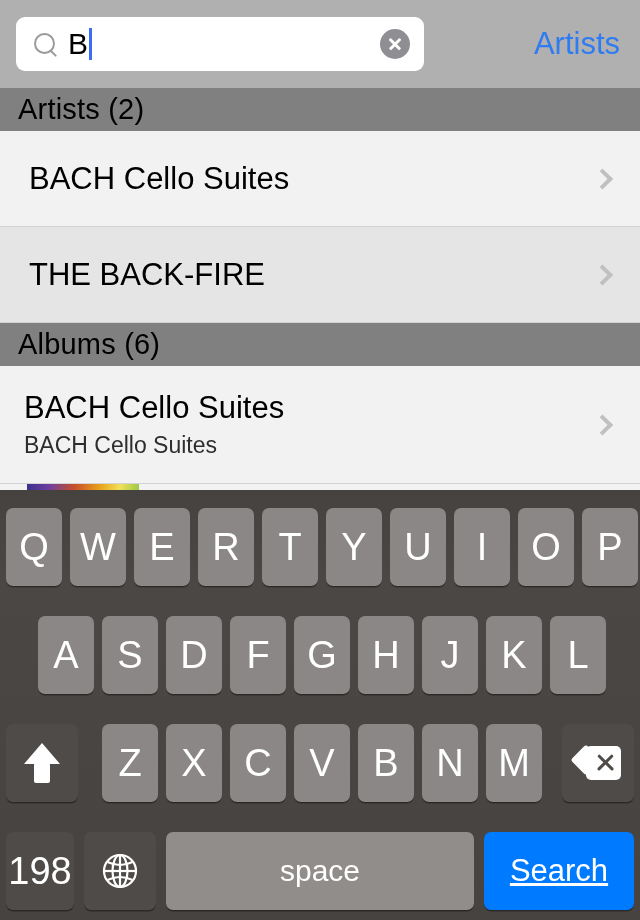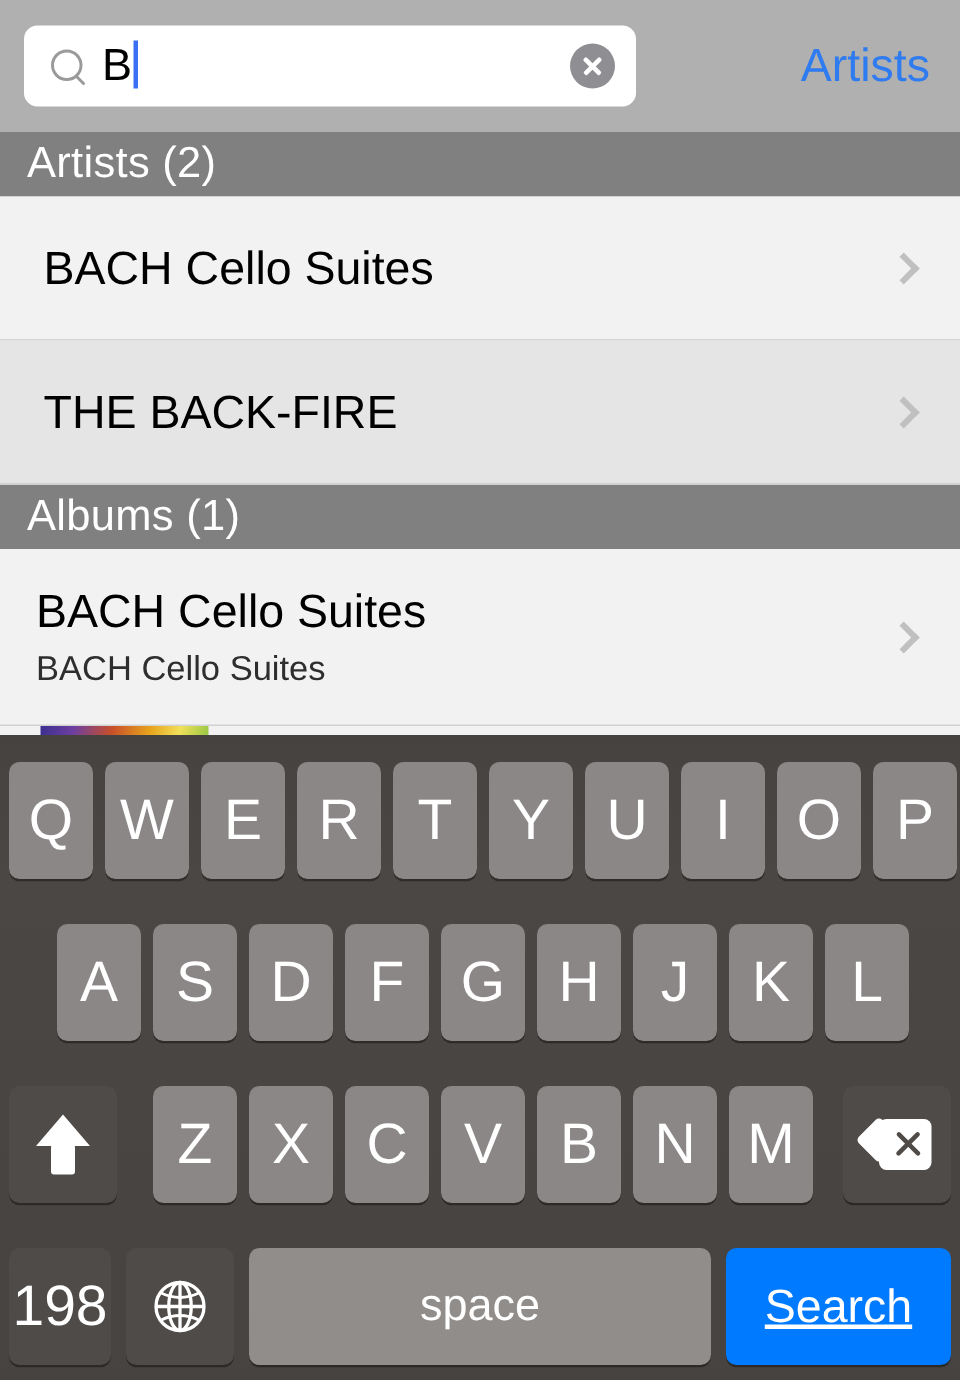--- a/index.html
+++ b/index.html
@@ -57,21 +57,21 @@
     margin-left:auto; margin-right:4px;
     font-size:31px; color:#2f7bf0; line-height:54px; white-space:nowrap;
   }
 
   
   .results { position:absolute; top:88px; left:0; width:640px; height:402px; overflow:hidden; }
   .section-header {
     height:43px; background:#808080;
     display:flex; align-items:center; padding-left:18px;
   }
-  .section-header span { font-size:29px; color:#ffffff; letter-spacing:0.2px; }
+  .section-header span { font-size:29px; color:#000000; letter-spacing:0.2px; }
 
   .row {
     position:relative; height:96px;
     display:flex; align-items:center;
     border-bottom:1px solid #d2d2d2;
   }
   .row.light { background:#f2f2f2; }
   .row.dark  { background:#e5e5e5;text-align:right; }
   .row-title { font-size:31px; color:#000; padding-left:29px; }
   .chevron {
@@ -226,21 +226,21 @@
       <div class="row-title">BACH Cello Suites</div>
       <div class="chevron"></div>
     </div>
 
     <div class="row dark">
       <div class="row-title">THE BACK-FIRE</div>
       <div class="chevron"></div>
     </div>
 
     <div class="section-header">
-      <span>Albums (1)</span>
+      <span>Albums (6)</span>
     </div>
 
     <div class="album-row">
       <div class="album-meta">
         <div class="album-title">BACH Cello Suites</div>
         <div class="album-sub">BACH Cello Suites</div>
       </div>
       <div class="chevron"></div>
     </div>
 

